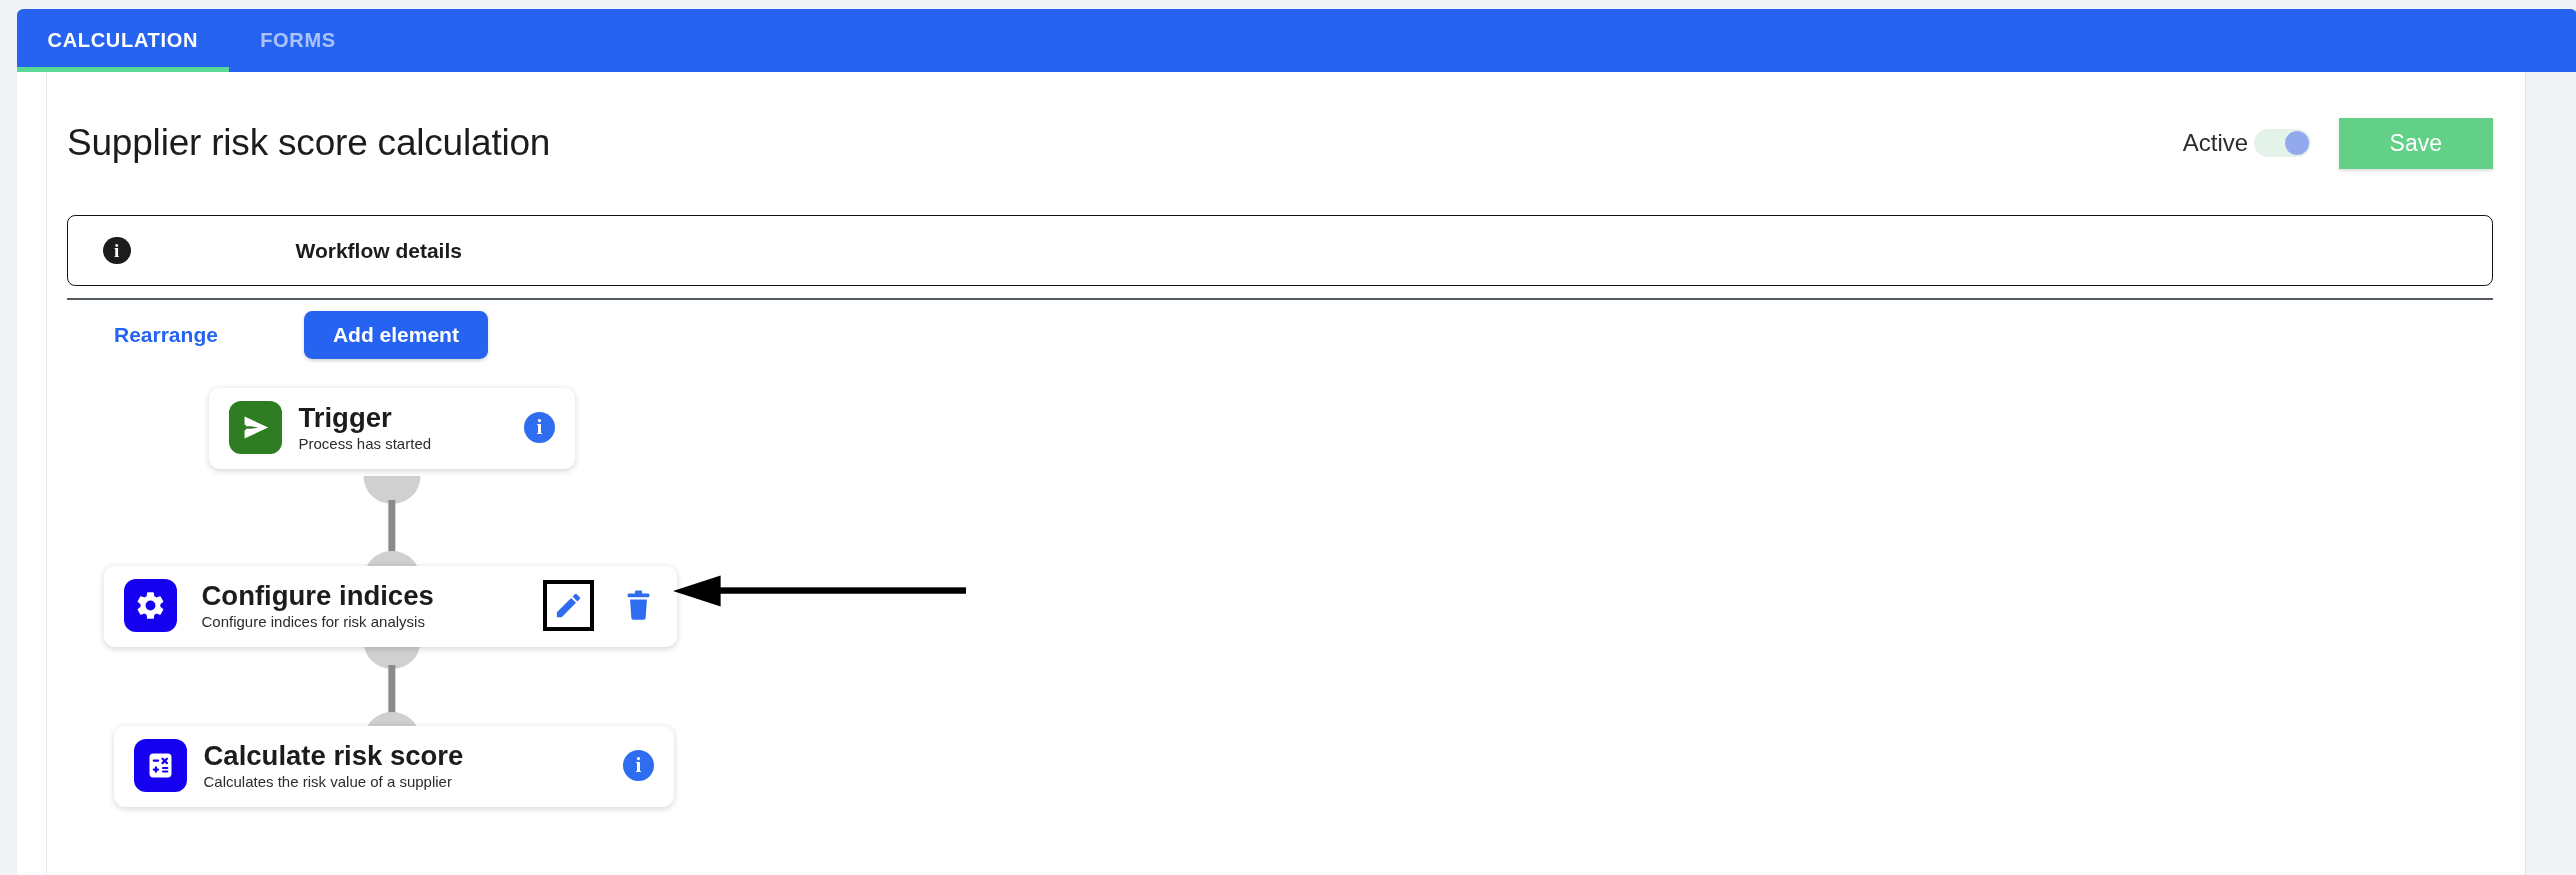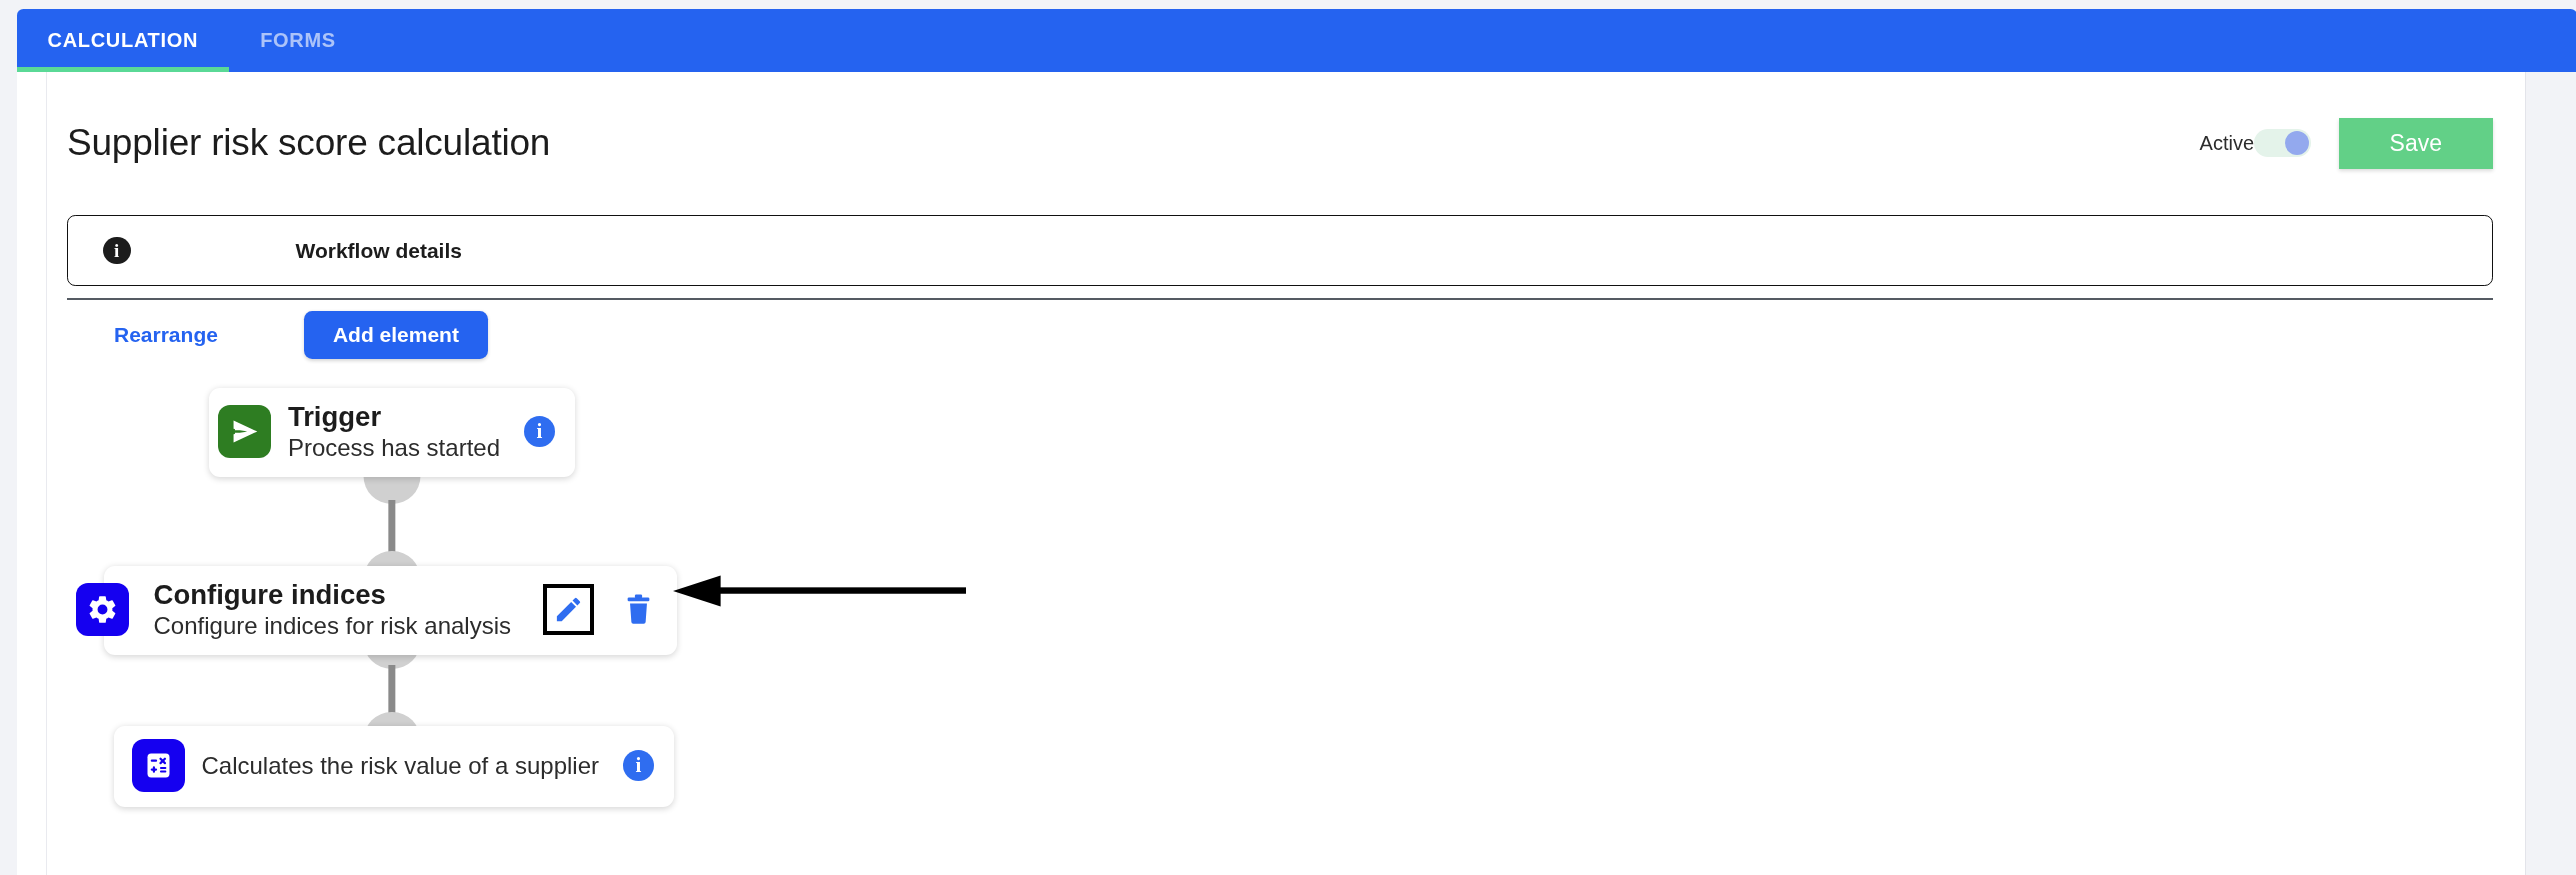--- a/index.html
+++ b/index.html
@@ -108,23 +108,23 @@
     color: #1c1c1c;
     letter-spacing: -0.2px;
     white-space: nowrap;
   }
   .header-actions {
     display: flex;
     align-items: center;
     gap: 0;
   }
   .active-label {
-    font-size: 20px;
+    font-size: 24px;
     color: #2c2c2c;
-    margin-right: 0;
+    margin-right: 6px;
   }
   .toggle {
     width: 57px;
     height: 27.5px;
     border-radius: 14.6px;
     background: #e4f3ea;
     position: relative;
     cursor: pointer;
     margin-right: 27.5px;
   }
@@ -256,21 +256,21 @@
 
   .card-texts { display: flex; flex-direction: column; justify-content: center; }
   .card-title {
     font-size: 27.5px;
     font-weight: 700;
     color: #1c1c1c;
     line-height: 1.15;
     white-space: nowrap;
   }
   .card-sub {
-    font-size: 24px;
+    font-size: 15px;
     font-weight: 400;
     color: #2c2c2c;
     line-height: 1.2;
     margin-top: 1px;
     white-space: nowrap;
   }
   .card-right {
     display: flex;
     align-items: center;
     margin-left: auto;
@@ -454,20 +454,21 @@
       <rect x="6" y="5" width="24" height="26" rx="4" fill="#ffffff"></rect>
       <rect x="9.5" y="11.5" width="7" height="2.4" rx="1.2" fill="#1500f0"></rect>
       <path d="M20.2 10.6 L25 15.4 M25 10.6 L20.2 15.4" stroke="#1500f0" stroke-width="2.4" stroke-linecap="round"></path>
       <rect x="9.5" y="21.2" width="7" height="2.4" rx="1.2" fill="#1500f0"></rect>
       <rect x="11.8" y="18.9" width="2.4" height="7" rx="1.2" fill="#1500f0"></rect>
       <rect x="19.6" y="19.6" width="7" height="2.2" rx="1.1" fill="#1500f0"></rect>
       <rect x="19.6" y="23.4" width="7" height="2.2" rx="1.1" fill="#1500f0"></rect>
     </svg>
   </div>
   <div class="card-texts">
+    <div class="card-title">Calculate risk score</div>
     <div class="card-sub">Calculates the risk value of a supplier</div>
   </div>
   <div class="card-right">
     <div class="info-circle">
       <span>i</span>
     </div>
   </div>
 </div>
 
 <div class="annot-arrow">

